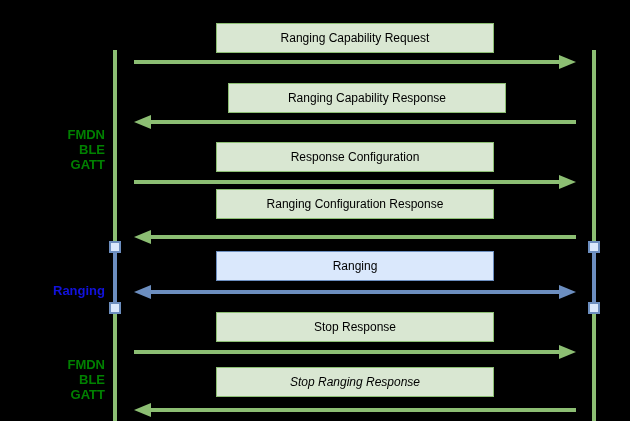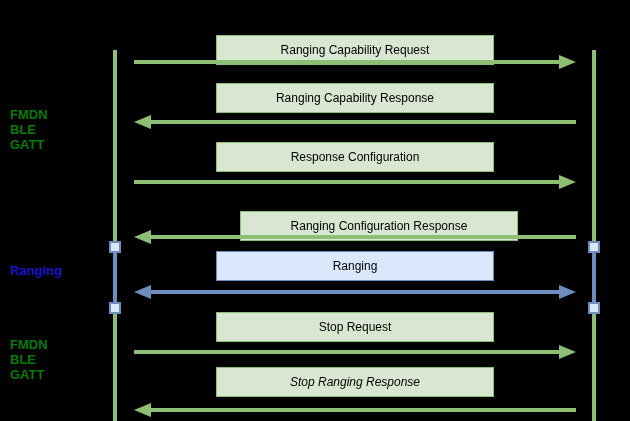--- a/index.html
+++ b/index.html
@@ -21,40 +21,40 @@
   .hl{left:109px;} .hr{left:588px;}
   .ht{top:241px;} .hb{top:302px;}
   
   .msg-box{
     position:absolute;left:216px;width:278px;height:30px;box-sizing:border-box;
     display:flex;align-items:center;justify-content:center;
     font-size:12px;color:#000;
     background:var(--green-fill,#d9e7d2);border:1.5px solid var(--green-stroke,#8cbe73);
   }
   .msg-box.blue{background:var(--blue-fill,#dae8fc);border-color:var(--blue-stroke,#6c8ebf);}
-  .b0{top:35px;} .b1{top:83px;} .b2{top:142px;} .b3{top:211px;margin-left:24px;}
+  .b0{top:23px;} .b1{top:83px;margin-left:12px;} .b2{top:142px;} .b3{top:189px;}
   .b4{top:251px;} .b5{top:312px;} .b6{top:367px;font-style:italic;}
   
   .arrow{position:absolute;left:134px;width:442px;height:14px;}
   .a0{top:55px;} .a1{top:115px;} .a2{top:175px;} .a3{top:230px;}
   .a4{top:285px;} .a5{top:345px;} .a6{top:403px;}
   .shaft{position:absolute;top:5px;height:4px;left:0;right:0;background:var(--green-stroke,#8cbe73);}
   .arrow.right .shaft{right:13px;}
   .arrow.left  .shaft{left:13px;}
   .arrow.both  .shaft{left:13px;right:13px;}
   .arrow.blue .shaft{background:var(--blue-stroke,#6c8ebf);}
   .head{position:absolute;top:0;width:0;height:0;border-top:7px solid transparent;border-bottom:7px solid transparent;}
   .head-right{right:0;border-left:17px solid var(--green-stroke,#8cbe73);}
   .head-left{left:0;border-right:17px solid var(--green-stroke,#8cbe73);}
   .arrow.blue .head-right{border-left-color:var(--blue-stroke,#6c8ebf);}
   .arrow.blue .head-left{border-right-color:var(--blue-stroke,#6c8ebf);}
   
   .phase{
-    position:absolute;left:10px;width:95px;text-align:left;
-    font-weight:bold;font-size:13px;line-height:15px;
+    position:absolute;left:10px;width:95px;text-align:right;
+    font-weight:bold;font-size:13px;line-height:15px;margin-top:20px;
   }
   .phase.green{color:var(--green-text,#008000);}
   .phase.blue{color:var(--blue-text,#1212dd);}
   #phase-0{top:107px;} #phase-1{top:263px;} #phase-2{top:337px;}
 </style>
 </head>
 <body>
 
 <div id="canvas">
 
@@ -106,21 +106,21 @@
     <div class="head head-left"></div>
   </div>
 
   <div class="msg-box blue b4">Ranging</div>
   <div class="arrow both blue a4">
     <div class="shaft"></div>
     <div class="head head-left"></div>
     <div class="head head-right"></div>
   </div>
 
-  <div class="msg-box b5">Stop Request</div>
+  <div class="msg-box b5">Stop Response</div>
   <div class="arrow right a5">
     <div class="shaft"></div>
     <div class="head head-right"></div>
   </div>
 
   <div class="msg-box b6">Stop Ranging Response</div>
   <div class="arrow left a6">
     <div class="shaft"></div>
     <div class="head head-left"></div>
   </div>

